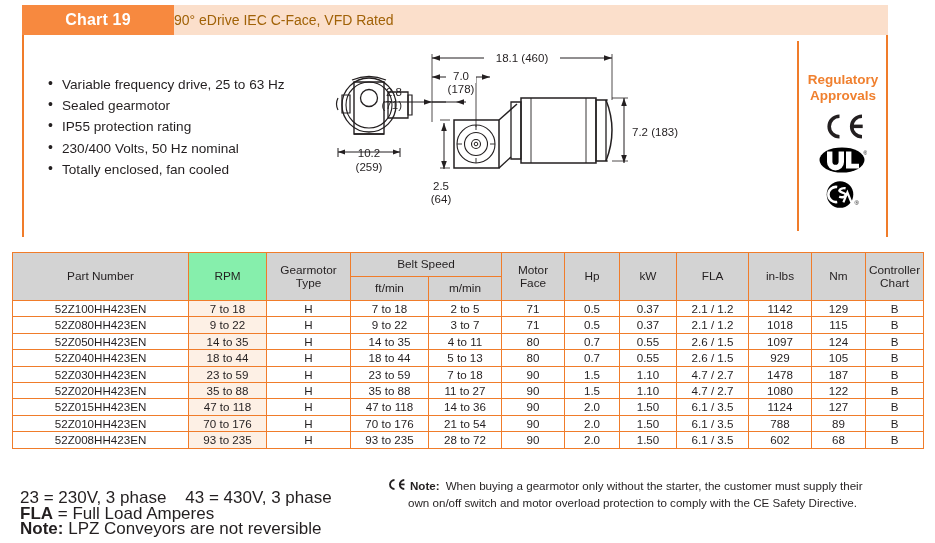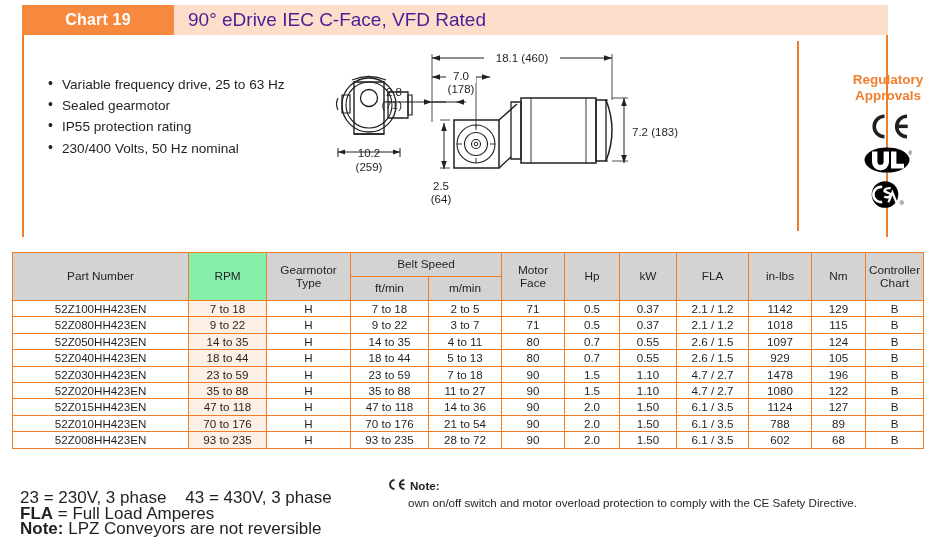--- a/index.html
+++ b/index.html
@@ -14,22 +14,22 @@
   .page{position:relative;width:883px;height:543px;}
 
   
   .banner{position:absolute;left:22px;top:5px;width:866px;height:30px;display:flex;}
   .banner-tag{
     width:152px;background:#f7893f;color:#ffffff;
     font-size:16px;font-weight:bold;letter-spacing:.2px;
     display:flex;align-items:center;justify-content:center;
   }
   .banner-title{
-    flex:1;background:#fbdfcb;color:#4c1d95;
-    font-size:19px;display:flex;align-items:center;padding-left:14px;
+    flex:1;background:#fbdfcb;color:#a16207;
+    font-size:14px;display:flex;align-items:center;
     box-sizing:border-box;
   }
 
   
   .frame-left{position:absolute;left:22px;top:35px;width:2px;height:202px;background:#f07c2a;}
   .frame-right{position:absolute;left:886px;top:35px;width:2px;height:202px;background:#f07c2a;}
   .reg-divider{position:absolute;left:797px;top:41px;width:1.5px;height:190px;background:#f07c2a;}
 
   
   .features{position:absolute;left:30px;top:58px;width:300px;}
@@ -37,21 +37,21 @@
     list-style:none;position:relative;
     font-size:13.6px;line-height:21.2px;padding-left:16px;margin:0;
     white-space:nowrap;
   }
   .features li:before{
     content:"\2022";position:absolute;left:2px;top:-1px;font-size:14px;color:#231f20;
   }
   .features ul{margin:16px;padding:0;}
 
   
-  .reg{position:absolute;left:800px;top:72px;width:86px;text-align:center;padding-left:45px;}
+  .reg{position:absolute;left:800px;top:72px;width:86px;text-align:center;}
   .reg-title{color:#f0802f;font-weight:bold;font-size:13.5px;line-height:16px;}
   .reg-marks{margin-top:9px;display:flex;flex-direction:column;align-items:center;gap:3px;}
 
   
   .drawing{position:absolute;left:324px;top:40px;width:452px;height:195px;}
   .drawing svg{display:block;}
 
   
   .tbl{
     position:absolute;left:12px;top:252px;width:911px;
@@ -108,20 +108,21 @@
   <div class="frame-left"></div>
   <div class="frame-right"></div>
   <div class="reg-divider"></div>
 
   <div class="features">
     <ul>
       <li>Variable frequency drive, 25 to 63 Hz</li>
       <li>Sealed gearmotor</li>
       <li>IP55 protection rating</li>
       <li>230/400 Volts, 50 Hz nominal</li>
+      <li>Totally enclosed, fan cooled</li>
     </ul>
   </div>
 
   <div class="reg">
     <div class="reg-title">Regulatory</div>
     <div class="reg-title">Approvals</div>
     <div class="reg-marks">
 
       <span>
         <svg width="46" height="27" viewBox="0 0 46 27">
@@ -373,21 +374,21 @@
           <td>52Z030HH423EN</td>
           <td class="rpm">23 to 59</td>
           <td>H</td>
           <td>23 to 59</td>
           <td>7 to 18</td>
           <td>90</td>
           <td>1.5</td>
           <td>1.10</td>
           <td>4.7 / 2.7</td>
           <td>1478</td>
-          <td>196</td>
+          <td>187</td>
           <td>B</td>
         </tr>
         <tr>
           <td>52Z020HH423EN</td>
           <td class="rpm">35 to 88</td>
           <td>H</td>
           <td>35 to 88</td>
           <td>11 to 27</td>
           <td>90</td>
           <td>1.5</td>
@@ -458,18 +459,19 @@
     <div class="foot-right">
       <div class="l1">
         <span class="ce-inline">
           <svg width="20" height="13" viewBox="0 0 46 27">
             <path d="M19.5 3.2 A10.3 10.3 0 1 0 19.5 23.8" fill="none" stroke="#231f20" stroke-width="4.2"></path>
             <path d="M42 3.2 A10.3 10.3 0 1 0 42 23.8" fill="none" stroke="#231f20" stroke-width="4.2"></path>
             <rect x="31.7" y="11.3" width="11" height="4" fill="#231f20"></rect>
           </svg>
         </span>
         <b>Note:</b>
+        <span style="margin-left:6px" class="nowrap">When buying a gearmotor only without the starter, the customer must supply their</span>
       </div>
       <div class="l2 nowrap">own on/off switch and motor overload protection to comply with the CE Safety Directive.</div>
     </div>
   </div>
 
 </div>
 
 </body></html>

